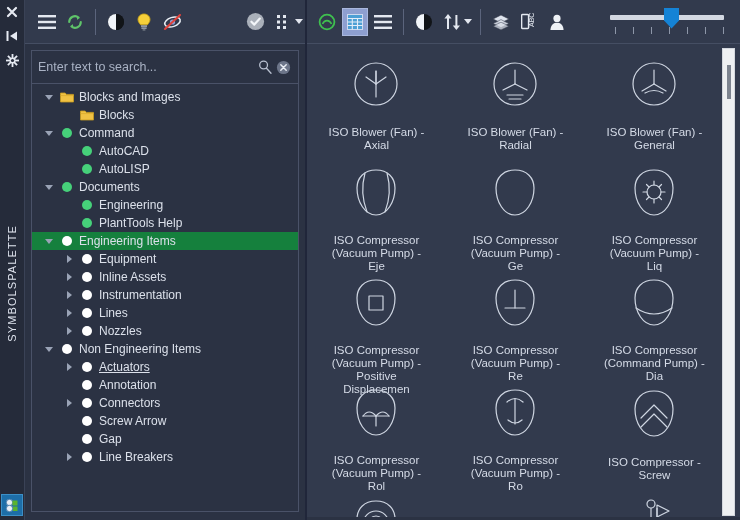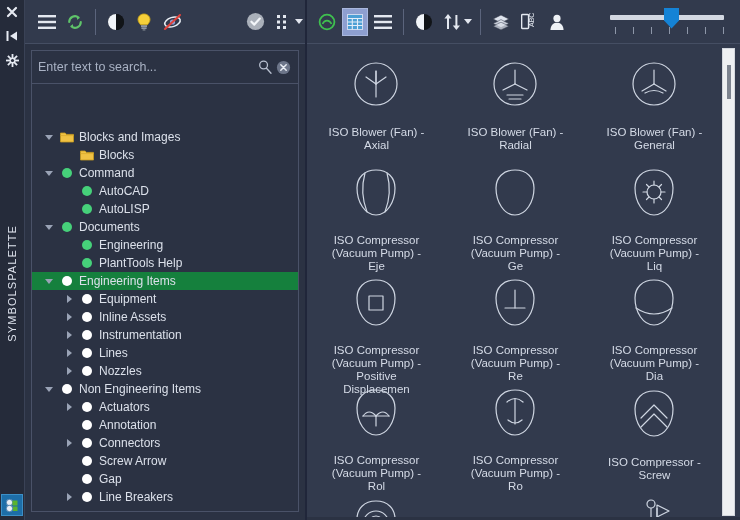--- a/index.html
+++ b/index.html
@@ -113,21 +113,20 @@
     background:#2b3243;
     border-right:2px solid #20263a;
     display:flex; flex-direction:column;
     padding:6px 6px 8px 6px;
   }
   #tree-frame {
     flex:1;
     border:1px solid #4a5268;
     display:flex; flex-direction:column;
     overflow:hidden;
-    gap:40px;
   }
   
   #search-row {
     height:33px; min-height:33px;
     border-bottom:1px solid #4a5268;
     display:flex; align-items:center; padding:0 6px;
     background:#2b3243;
   }
   #search-input {
     flex:1; border:0; outline:0; background:transparent;
@@ -531,21 +530,21 @@
             </div>
             <div class="trow" style="padding-left: 8px;">
               <span class="tw">
                 <i class="arrow-d"></i>
               </span>
               <span class="tico">
                 <span class="dot white"></span>
               </span>
               <span class="tlabel">Non Engineering Items</span>
             </div>
-            <div class="trow" style="padding-left: 28px;">
+            <div class="trow" style="padding-left: 28px; text-decoration: underline;">
               <span class="tw">
                 <i class="arrow-r"></i>
               </span>
               <span class="tico">
                 <span class="dot white"></span>
               </span>
               <span class="tlabel">Actuators</span>
             </div>
             <div class="trow" style="padding-left: 28px;">
               <span class="tw"></span>
@@ -677,21 +676,21 @@
             </div>
             <div class="cap">ISO Compressor (Vacuum Pump) - Re</div>
           </div>
           <div class="cell">
             <div class="glyph">
               <svg width="54" height="54" viewBox="0 0 54 54" fill="none" stroke="#cfd6e2" stroke-width="1.2" stroke-linecap="round" stroke-linejoin="round">
                 <path d="M27 4 C39 4 46 12 46 22 C46 36 38 49 27 49 C16 49 8 36 8 22 C8 12 15 4 27 4 Z"></path>
                 <path d="M9 32 Q27 44 45 32"></path>
               </svg>
             </div>
-            <div class="cap">ISO Compressor (Vacuum Pump) - Dia</div>
+            <div class="cap">ISO Compressor (Command Pump) - Dia</div>
           </div>
           <div class="cell">
             <div class="glyph">
               <svg width="54" height="54" viewBox="0 0 54 54" fill="none" stroke="#cfd6e2" stroke-width="1.2" stroke-linecap="round" stroke-linejoin="round">
                 <path d="M27 4 C39 4 46 12 46 22 C46 36 38 49 27 49 C16 49 8 36 8 22 C8 12 15 4 27 4 Z"></path>
                 <path d="M14 30 Q20 22 27 30"></path>
                 <path d="M27 30 Q34 22 40 30"></path>
                 <path d="M14 30 L40 30"></path>
                 <path d="M27 30 L27 40"></path>
               </svg>

